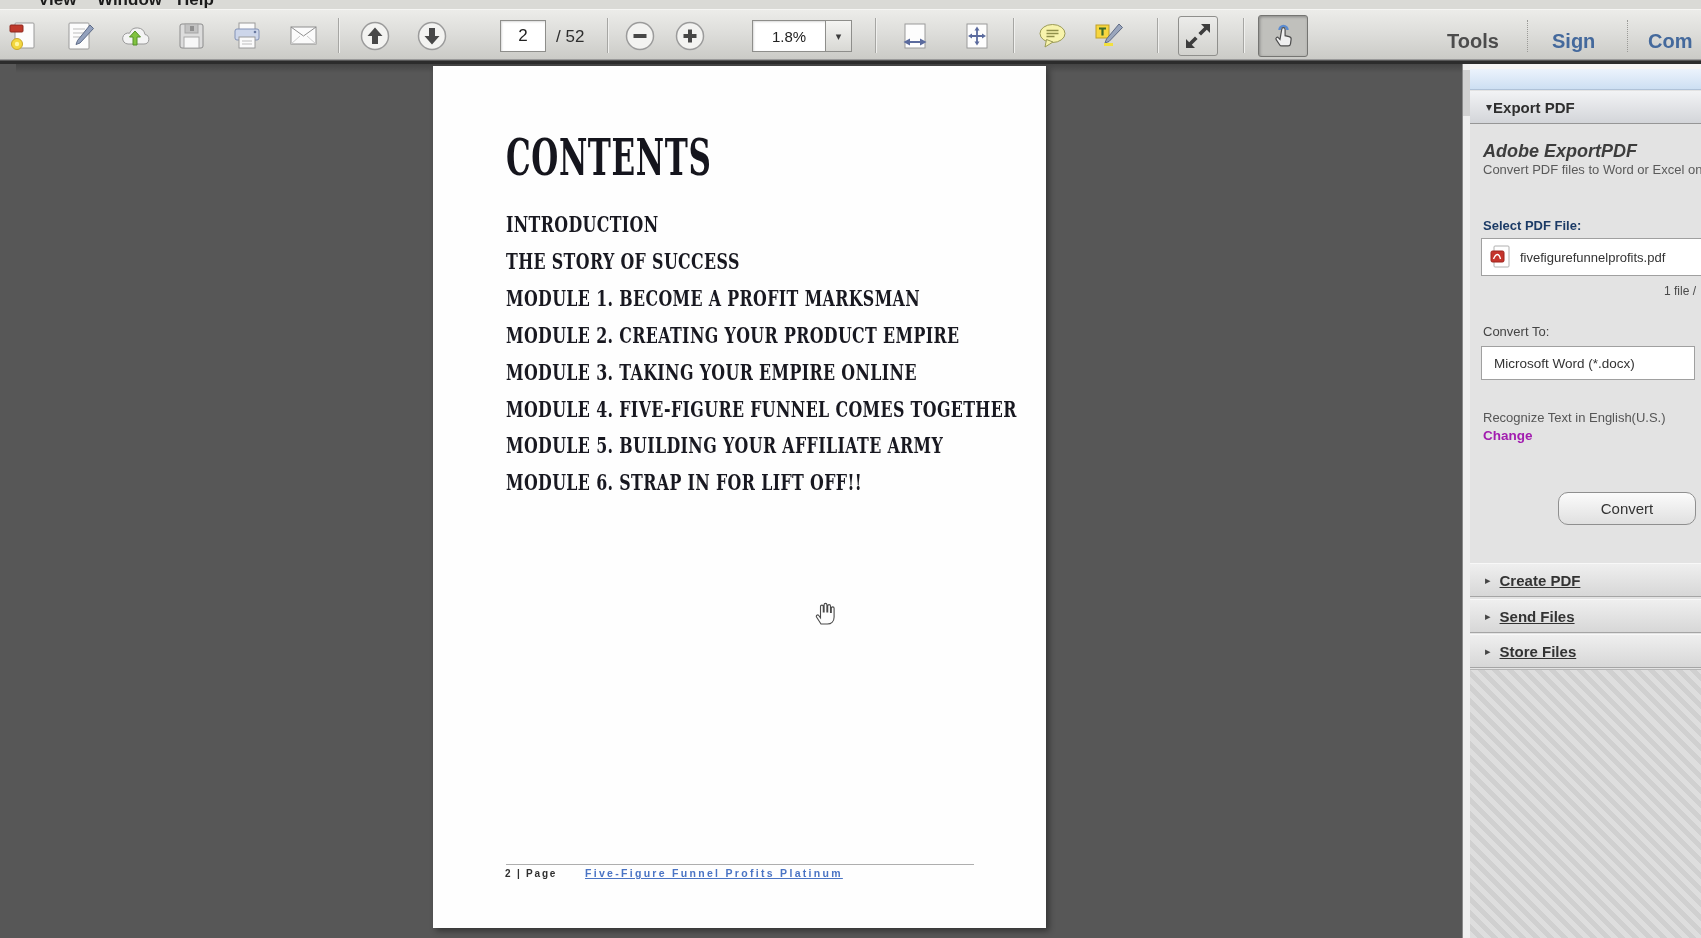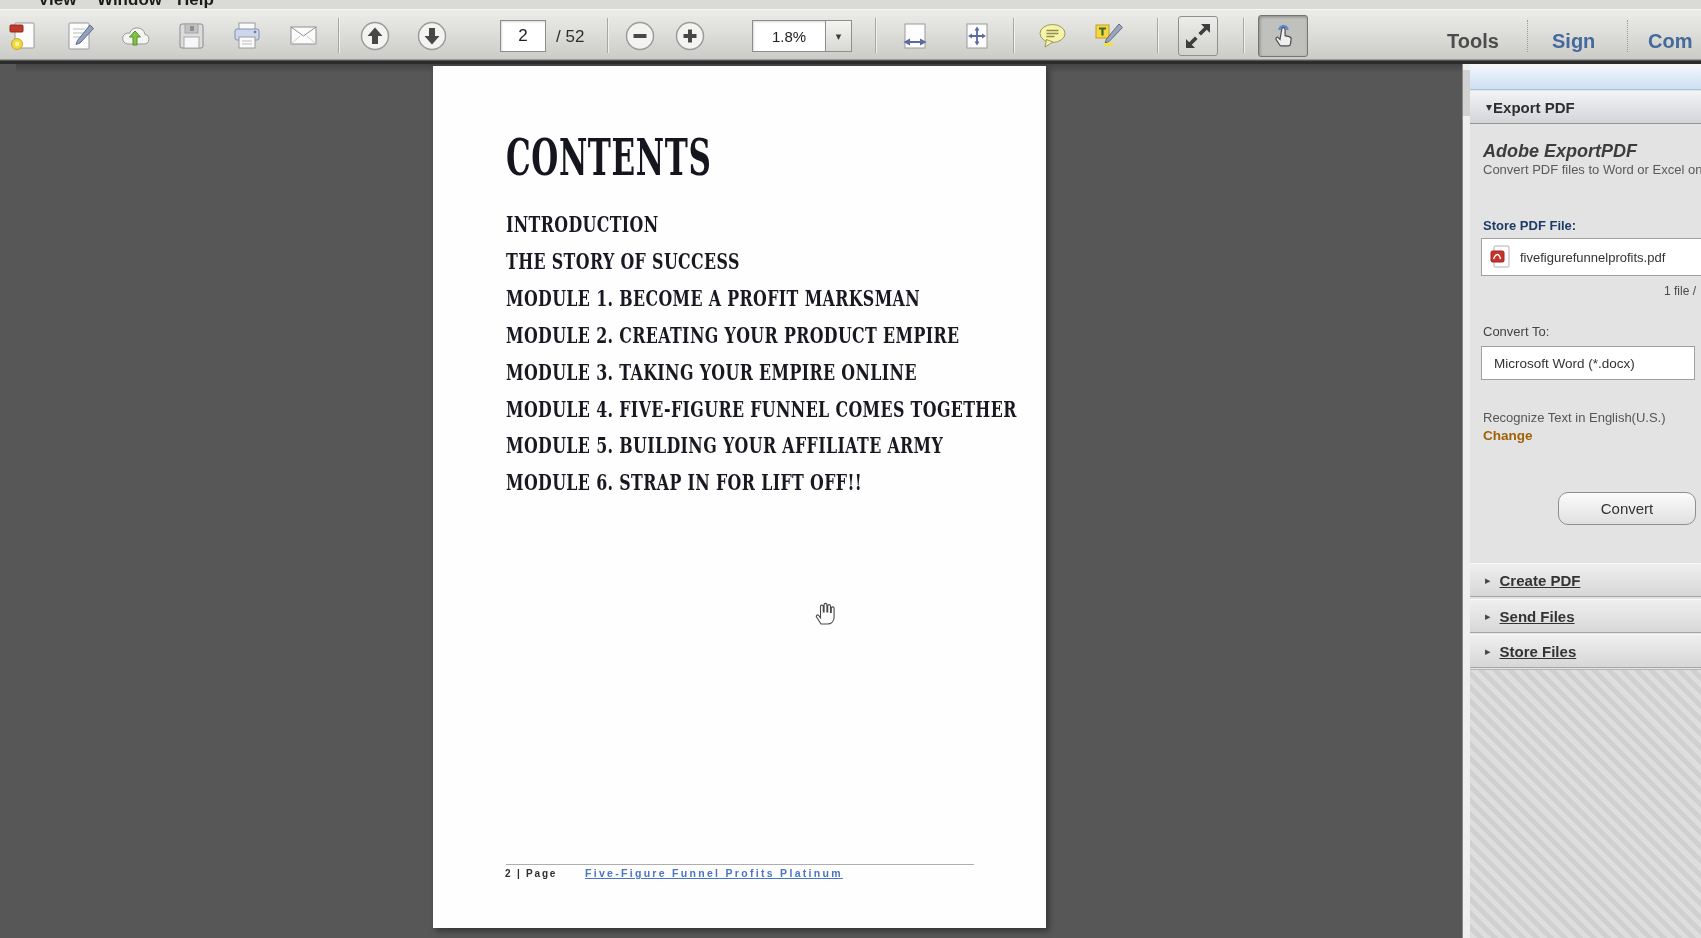--- a/index.html
+++ b/index.html
@@ -69,21 +69,21 @@
   .p-select { position:absolute; left:13px; top:155px; font-weight:bold; color:#1c3b66; }
   .p-filebox { position:absolute; left:11px; top:175px; width:236px; height:38px; background:#fff; border:1px solid #a0a0a0;
              display:flex; align-items:center; }
   .p-filebox .fname { margin-left:8px; color:#333; white-space:nowrap; }
   .p-filecount { position:absolute; left:0; top:221px; width:226px; text-align:right; font-size:12px; color:#4a4a4a; }
   .p-convertto { position:absolute; left:13px; top:261px; color:#454545; }
   .p-dropbox { position:absolute; left:11px; top:283px; width:214px; height:34px; background:#fff; border:1px solid #a0a0a0;
              display:flex; align-items:center; }
   .p-dropbox span { margin-left:12px; font-size:13.5px; color:#333; white-space:nowrap; }
   .p-recognize { position:absolute; left:13px; top:347px; white-space:nowrap; color:#565656; }
-  .p-change { position:absolute; left:13px; top:365px; font-size:13.5px; font-weight:600; color:#a16207; cursor:pointer; }
+  .p-change { position:absolute; left:13px; top:365px; font-size:13.5px; font-weight:600; color:#a21caf; cursor:pointer; }
   .p-convertbtn { position:absolute; left:88px; top:429px; width:138px; height:33px;
              background:linear-gradient(180deg,#fbfbfb,#e0e0e0); border:1px solid #8f8f8f; border-radius:10px;
              font-size:15px; color:#333; display:flex; align-items:center; justify-content:center; }
   .p-band { position:absolute; left:0; width:231px; height:34px;
              background:linear-gradient(180deg,#efefef,#d7d7d7); border-top:1px solid #f8f8f8; border-bottom:1px solid #a5a5a5;
              display:flex; align-items:center; }
   .p-band .tri { margin-left:15px; font-size:11px; color:#454545; }
   .p-band .lbl { margin-left:9px; font-size:15px; font-weight:bold; color:#333;text-decoration:underline; }
   .band-0 { top:500px; } .band-1 { top:536px; } .band-2 { top:571px; }
   .p-hatch { position:absolute; left:0; top:606px; width:231px; height:269px; border-top:1px solid #b5b5b5;
@@ -293,21 +293,21 @@
     <div class="p-bluebar"></div>
 
     <div class="p-header">
       <span class="tri">▾</span>
       <span class="lbl">Export PDF</span>
     </div>
 
     <div class="p-product">Adobe ExportPDF</div>
     <div class="p-desc">Convert PDF files to Word or Excel online.</div>
 
-    <div class="p-select">Store PDF File:</div>
+    <div class="p-select">Select PDF File:</div>
 
     <div class="p-filebox">
       <svg width="22" height="24" style="margin-left:8px">
         <rect x="4" y="1" width="15" height="21" rx="1" fill="#fff" stroke="#b0b0b0"></rect>
         <rect x="1" y="6" width="13" height="11" rx="1.5" fill="#c5342c" stroke="#9c241e"></rect>
         <path d="M3.5 14c2.5-6 5.5-6 7 0" stroke="#fff" fill="none" stroke-width="1.4"></path>
       </svg>
       <span class="fname">fivefigurefunnelprofits.pdf</span>
     </div>
     <div class="p-filecount">1 file /</div>

